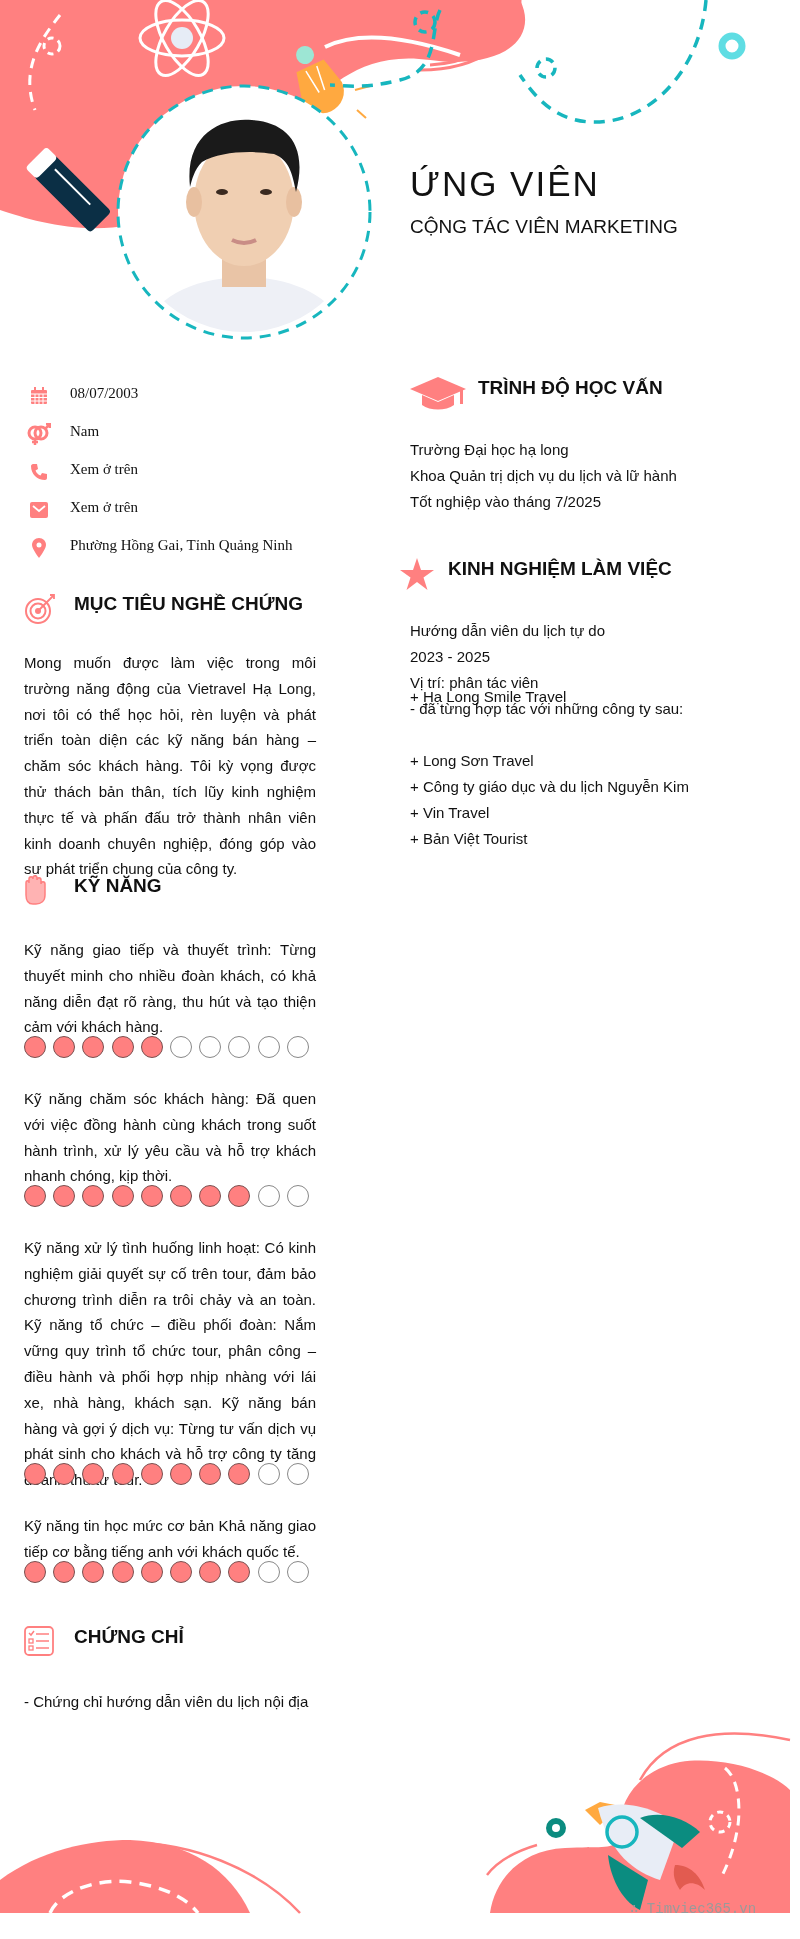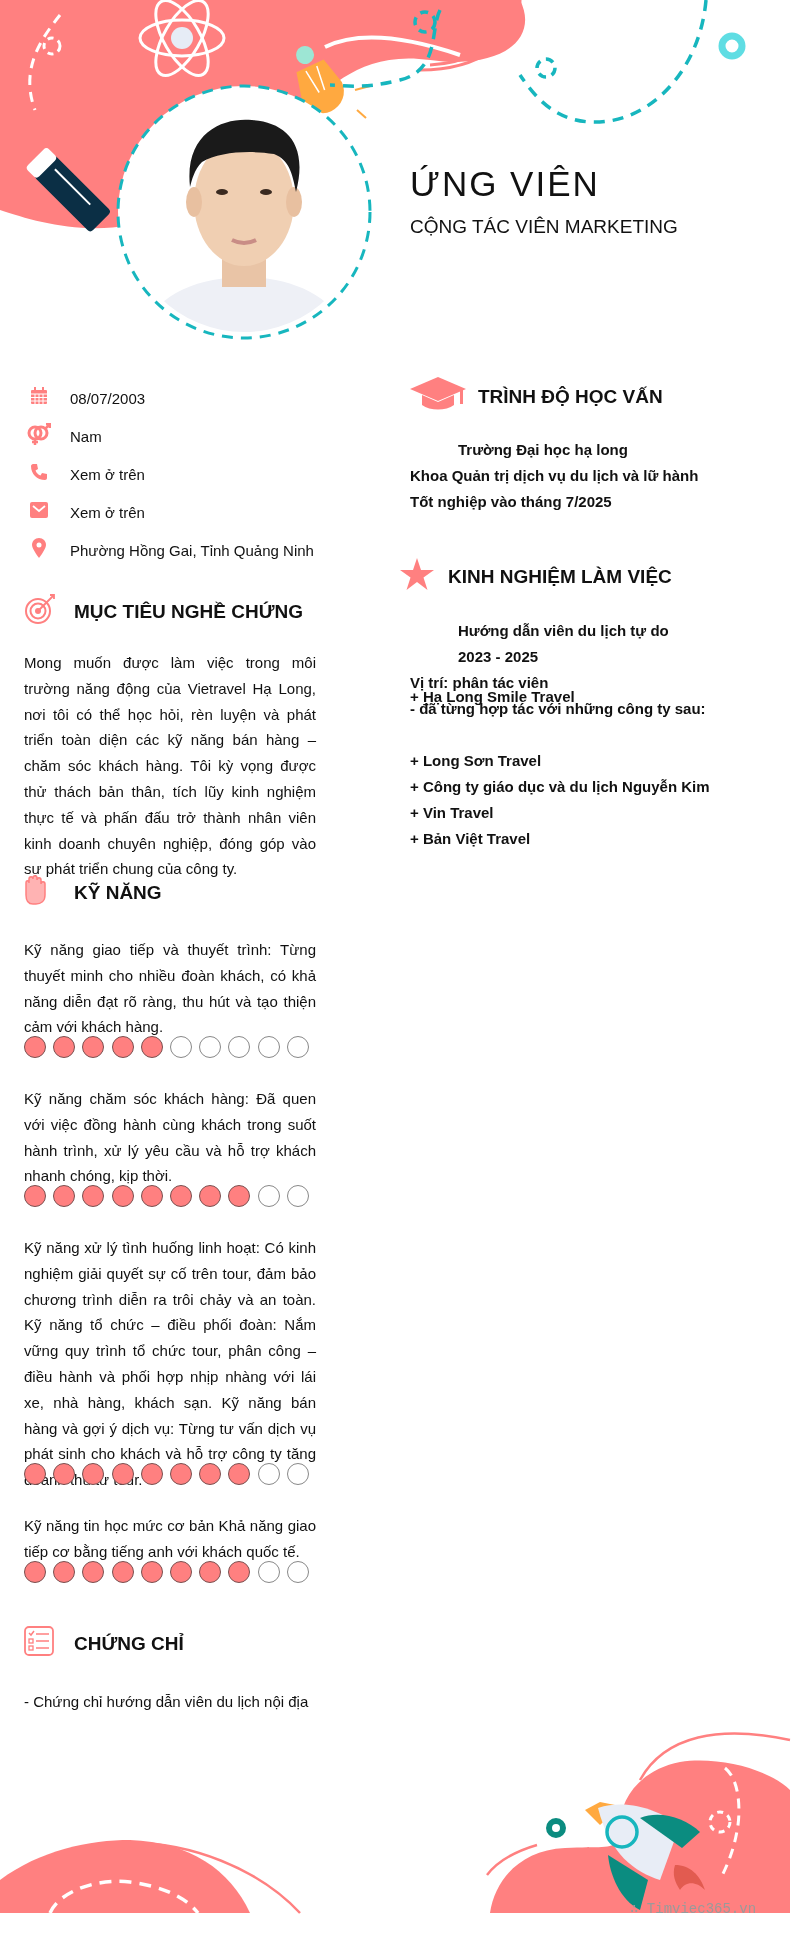--- a/index.html
+++ b/index.html
@@ -3,26 +3,26 @@
 <meta charset="utf-8">
 <style>
   * { box-sizing: border-box; margin: 0; padding: 0; }
   html, body { width: 800px; height: 1939px; background: #fff; overflow: hidden; }
   body { font-family: "Liberation Sans", "DejaVu Sans", sans-serif; color: #111; position: relative; }
   .deco { position: absolute; left: 0; top: 0; pointer-events: none; }
   .photo-wrap { position: absolute; left: 114px; top: 82px; width: 260px; height: 260px; }
   .photo { position: absolute; left: 10px; top: 10px; width: 240px; height: 240px; border-radius: 50%; background: #fff; overflow: hidden; }
   .name { position: absolute; left: 410px; top: 164px; font-size: 35px; font-weight: normal; letter-spacing: 2px; }
   .position { position: absolute; left: 410px; top: 216px; font-size: 19px; }
-  .contact { position: absolute; left: 24px; width: 320px; display: flex; align-items: flex-end; font-size: 15px; }
+  .contact { position: absolute; left: 24px; width: 320px; display: flex; align-items: flex-start; font-size: 15px; font-family: Liberation Serif, serif; }
   .contact .ic { width: 30px; height: 22px; display: flex; align-items: center; justify-content: center; margin-right: 16px; }
-  .sec-title { position: absolute; display: flex; align-items: center; font-size: 19px; font-weight: bold; }
+  .sec-title { position: absolute; display: flex; font-size: 19px; font-weight: bold; }
   .para { position: absolute; left: 24px; width: 292px; font-size: 15px; line-height: 25.8px; text-align: justify; margin-top: 16px; }
-  .right-text { position: absolute; left: 410px; font-size: 15px; line-height: 25.8px; font-weight: bold; }
-  .bold { font-weight: bold; margin-left: 48px; }
+  .right-text { position: absolute; left: 410px; font-size: 15px; line-height: 25.8px; }
+  .bold { font-weight: normal; }
   .dots { position: absolute; left: 24px; display: flex; gap: 7.2px; }
   .dot { width: 22px; height: 22px; border-radius: 50%; border: 1.5px solid #888; background: #fff; }
   .dot.on { background: #ff8080; border-color: #7a5050; }
   .watermark { position: absolute; left: 630px; top: 1900px; font-family: "Liberation Mono", monospace; font-size: 14px; color: #9a9a9a; }
 </style>
 </head>
 <body>
 
 <svg class="deco" width="800" height="360" viewBox="0 0 800 360">
   <path d="M0 0 H520 C540 40 500 70 430 60 C360 50 330 90 300 110 C230 150 180 190 130 225 C80 235 30 220 0 210 Z" fill="#ff8080"></path>
@@ -238,21 +238,21 @@
   <span>KINH NGHIỆM LÀM VIỆC</span>
 </div>
 <div class="right-text bold" style="top:618px">Hướng dẫn viên du lịch tự do</div>
 <div class="right-text bold" style="top:644px">2023 - 2025</div>
 <div class="right-text" style="top:670px">Vị trí: phân tác viên</div>
 <div class="right-text" style="top:696px">- đã từng hợp tác với những công ty sau:</div>
 <div class="right-text" style="top:684px">+ Hạ Long Smile Travel</div>
 <div class="right-text" style="top:748px">+ Long Sơn Travel</div>
 <div class="right-text" style="top:774px">+ Công ty giáo dục và du lịch Nguyễn Kim</div>
 <div class="right-text" style="top:800px">+ Vin Travel</div>
-<div class="right-text" style="top:826px">+ Bản Việt Travel</div>
+<div class="right-text" style="top:826px">+ Bản Việt Tourist</div>
 
 <svg class="deco" style="top:1700px" width="800" height="239" viewBox="0 0 800 239">
   <path d="M0 180 C40 150 90 140 130 140 C190 142 230 170 250 213 H0 Z" fill="#ff8080"></path>
   <path d="M120 143 C190 140 260 170 300 213" fill="none" stroke="#ff8080" stroke-width="2.5"></path>
   <path d="M50 213 C60 190 100 178 130 182 C160 186 185 196 198 213" fill="none" stroke="#fff" stroke-width="3.5" stroke-dasharray="12 8"></path>
   <path d="M490 213 C495 180 520 150 565 148 C600 146 610 150 620 140 C615 100 640 70 680 62 C720 56 770 70 790 90 V213 Z" fill="#ff8080"></path>
   <path d="M487 175 C500 158 520 150 537 145" fill="none" stroke="#ff8080" stroke-width="2.5"></path>
   <path d="M640 80 C665 35 720 25 790 40" fill="none" stroke="#ff8080" stroke-width="2.5"></path>
   <path d="M725 68 C740 80 740 110 738 125 C735 145 730 160 720 180" fill="none" stroke="#fff" stroke-width="3" stroke-dasharray="10 7"></path>
   <circle cx="720" cy="122" r="10" fill="none" stroke="#fff" stroke-width="3" stroke-dasharray="6 5"></circle>

